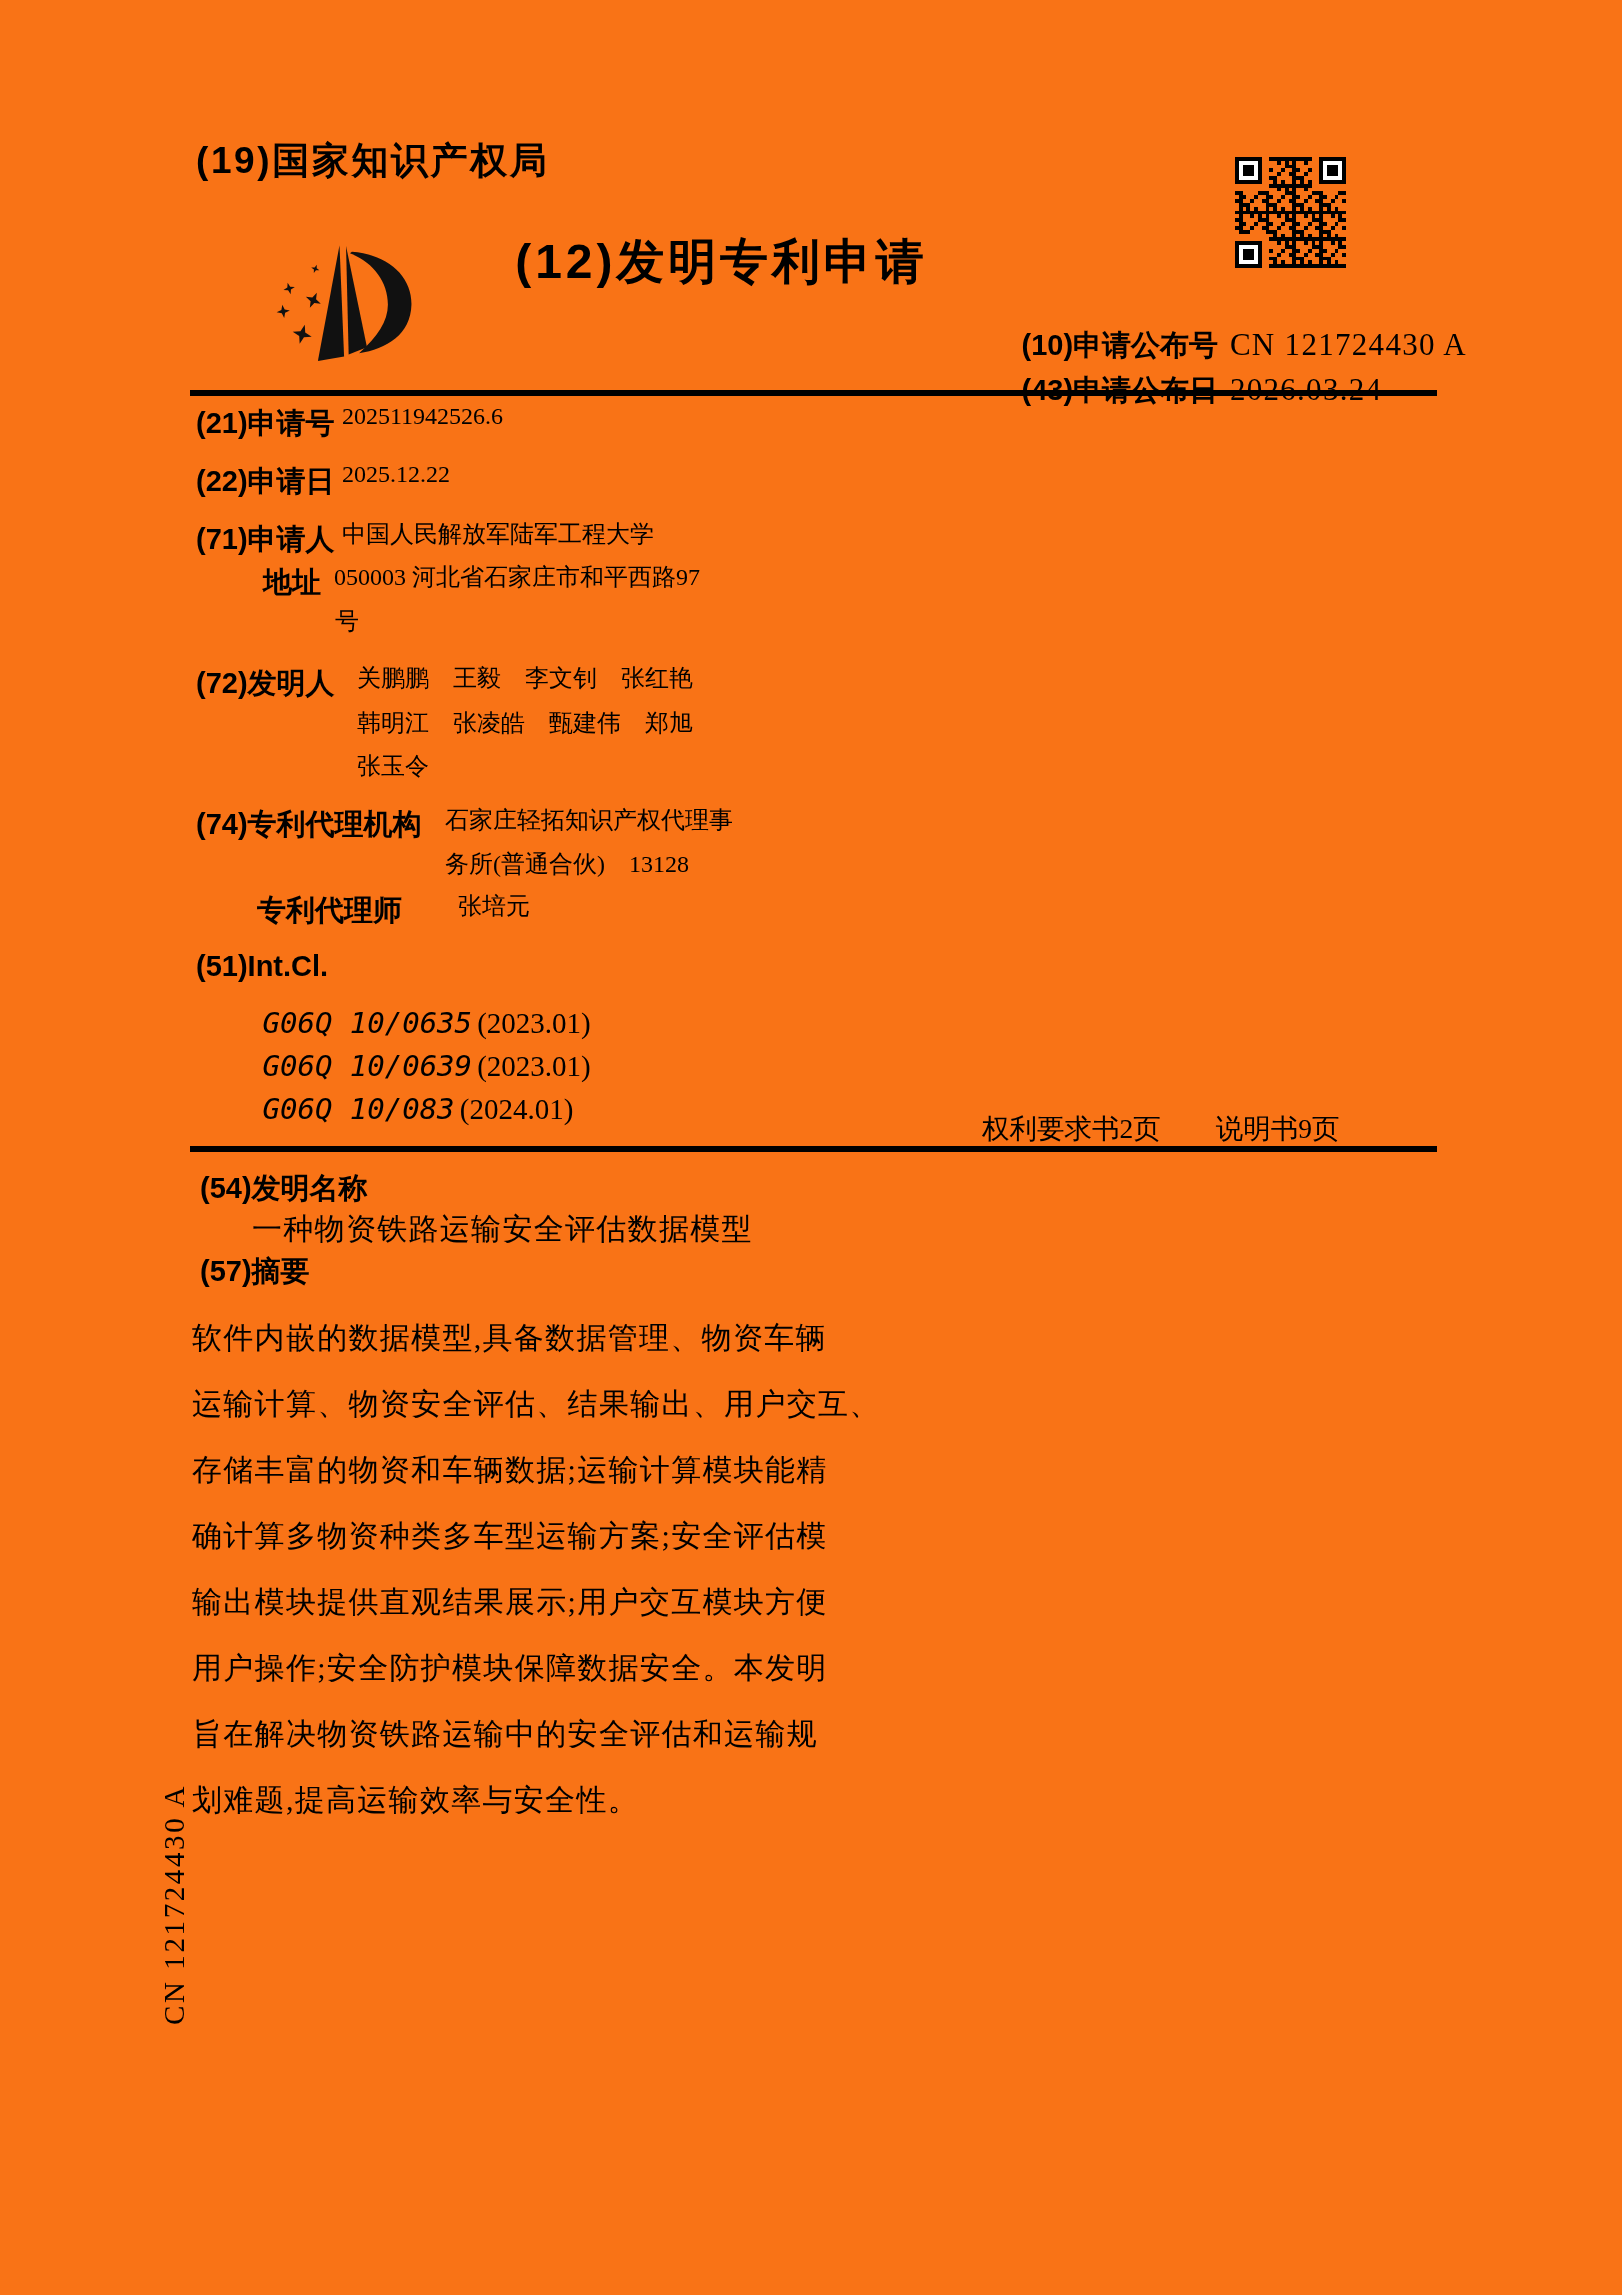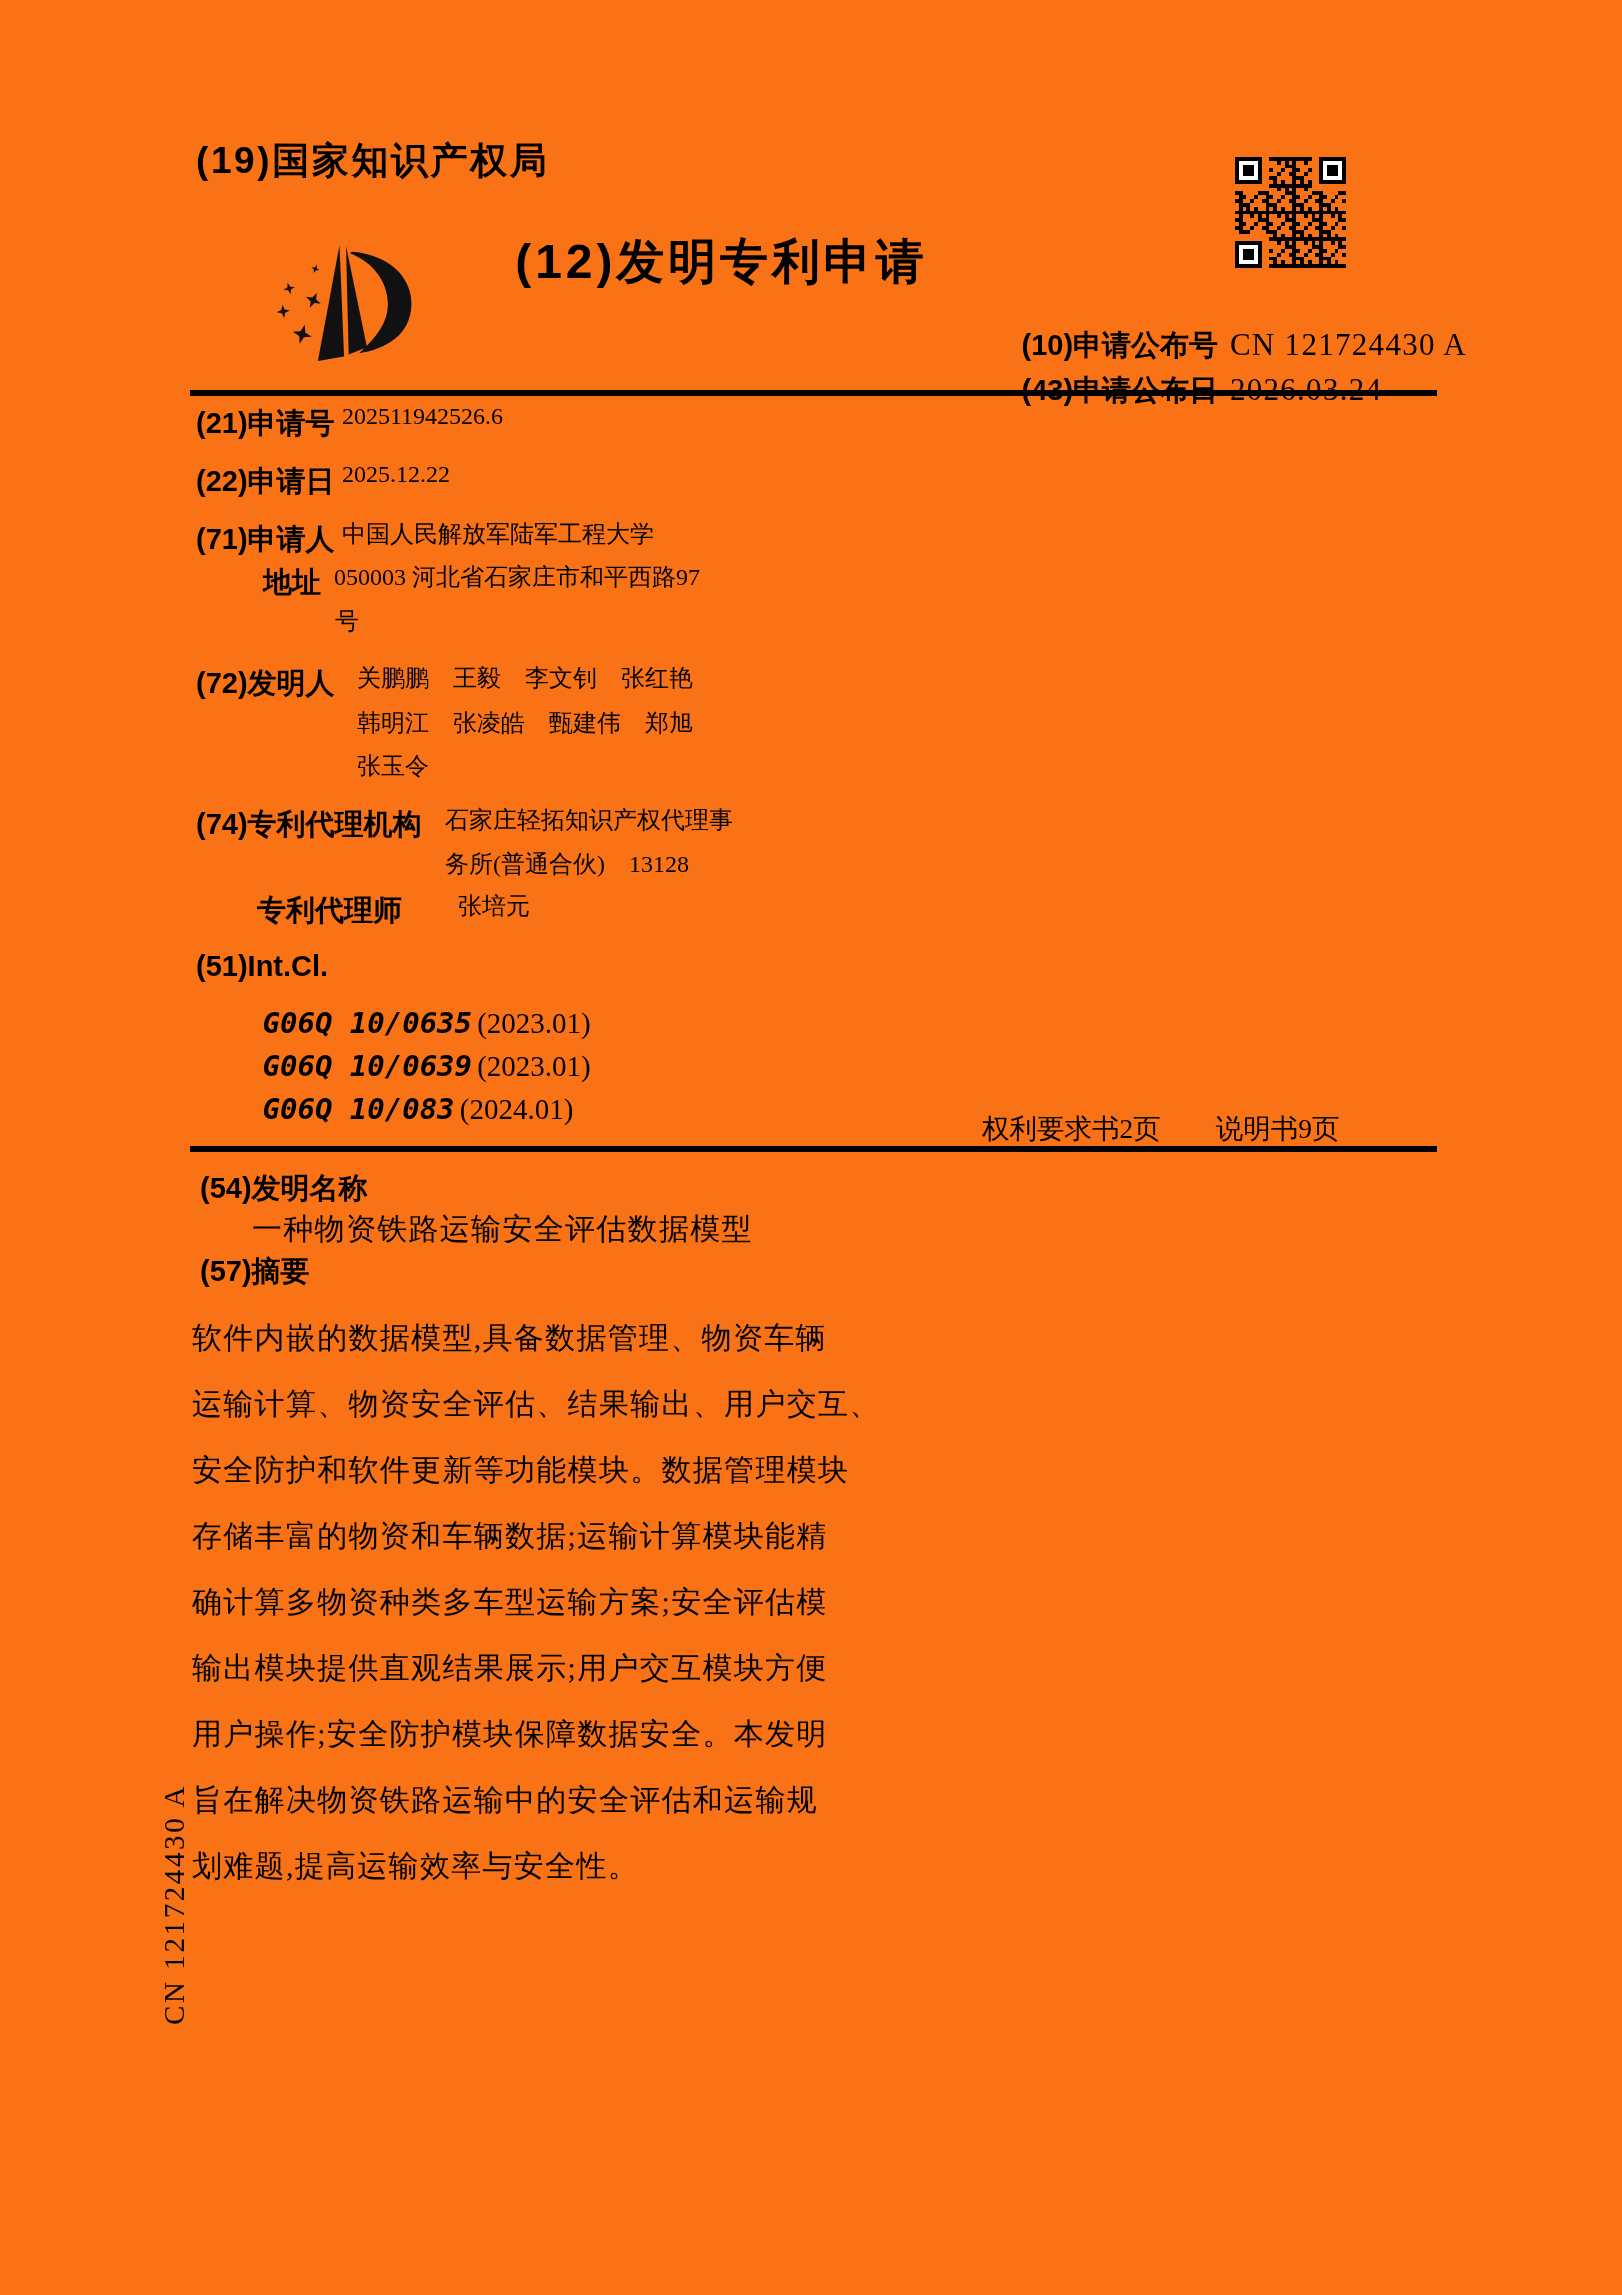--- a/index.html
+++ b/index.html
@@ -6,21 +6,21 @@
   .page{
     position:relative;
     width:1623px;height:2295px;
     background:#f97316;
     overflow:hidden;
     color:#000;
   }
   .abs{position:absolute;white-space:pre;}
   .hei{font-family:"Liberation Sans","DejaVu Sans",sans-serif;font-weight:700;}
   .song{font-family:"Liberation Serif","DejaVu Serif",serif;font-weight:400;}
-  .mono-it{font-family:"DejaVu Sans Mono","Liberation Mono",monospace;font-style:italic;font-weight:700;}
+  .mono-it{font-family:"DejaVu Sans Mono","Liberation Mono",monospace;font-style:italic;font-weight:400;}
   .rule{position:absolute;background:#000;}
   .label{font-size:29px;}
   .value{font-size:24px;}
   .office{font-size:37px;letter-spacing:2.6px;}
   .doctitle{font-size:48px;letter-spacing:3.9px;width:1443px;text-align:center;}
   .publabel{font-size:29px;}
   .pubvalue{font-size:31px;letter-spacing:1.3px;}
   .abstract-line{font-size:30px;letter-spacing:1.3px;height:44px;line-height:44px;}
   .indent{padding-left:60px;}
   .sidecode{
@@ -423,21 +423,20 @@
 
   <div class="rule" style="left:190px;top:1146px;width:1247px;height:5.9px"></div>
 
   <div class="abs hei label" style="left:200px;top:1169px">(54)发明名称</div>
   <div class="abs song" style="left:252px;top:1209px;font-size:30px;letter-spacing:1.3px">一种物资铁路运输安全评估数据模型</div>
 
   <div class="abs hei label" style="left:200px;top:1252px">(57)摘要</div>
   <div class="abs" style="left:192px;top:1294px;width:667px">
     <div class="song abstract-line">软件内嵌的数据模型,具备数据管理、物资车辆</div>
     <div class="song abstract-line">运输计算、物资安全评估、结果输出、用户交互、</div>
-    <div class="song abstract-line">安全防护和软件更新等功能模块。数据管理模块</div>
     <div class="song abstract-line">存储丰富的物资和车辆数据;运输计算模块能精</div>
     <div class="song abstract-line">确计算多物资种类多车型运输方案;安全评估模</div>
     <div class="song abstract-line">输出模块提供直观结果展示;用户交互模块方便</div>
     <div class="song abstract-line">用户操作;安全防护模块保障数据安全。本发明</div>
     <div class="song abstract-line">旨在解决物资铁路运输中的安全评估和运输规</div>
     <div class="song abstract-line">划难题,提高运输效率与安全性。</div>
   </div>
 
   <div class="abs song sidecode" style="left:158px;top:2025px">CN 121724430 A</div>
 

